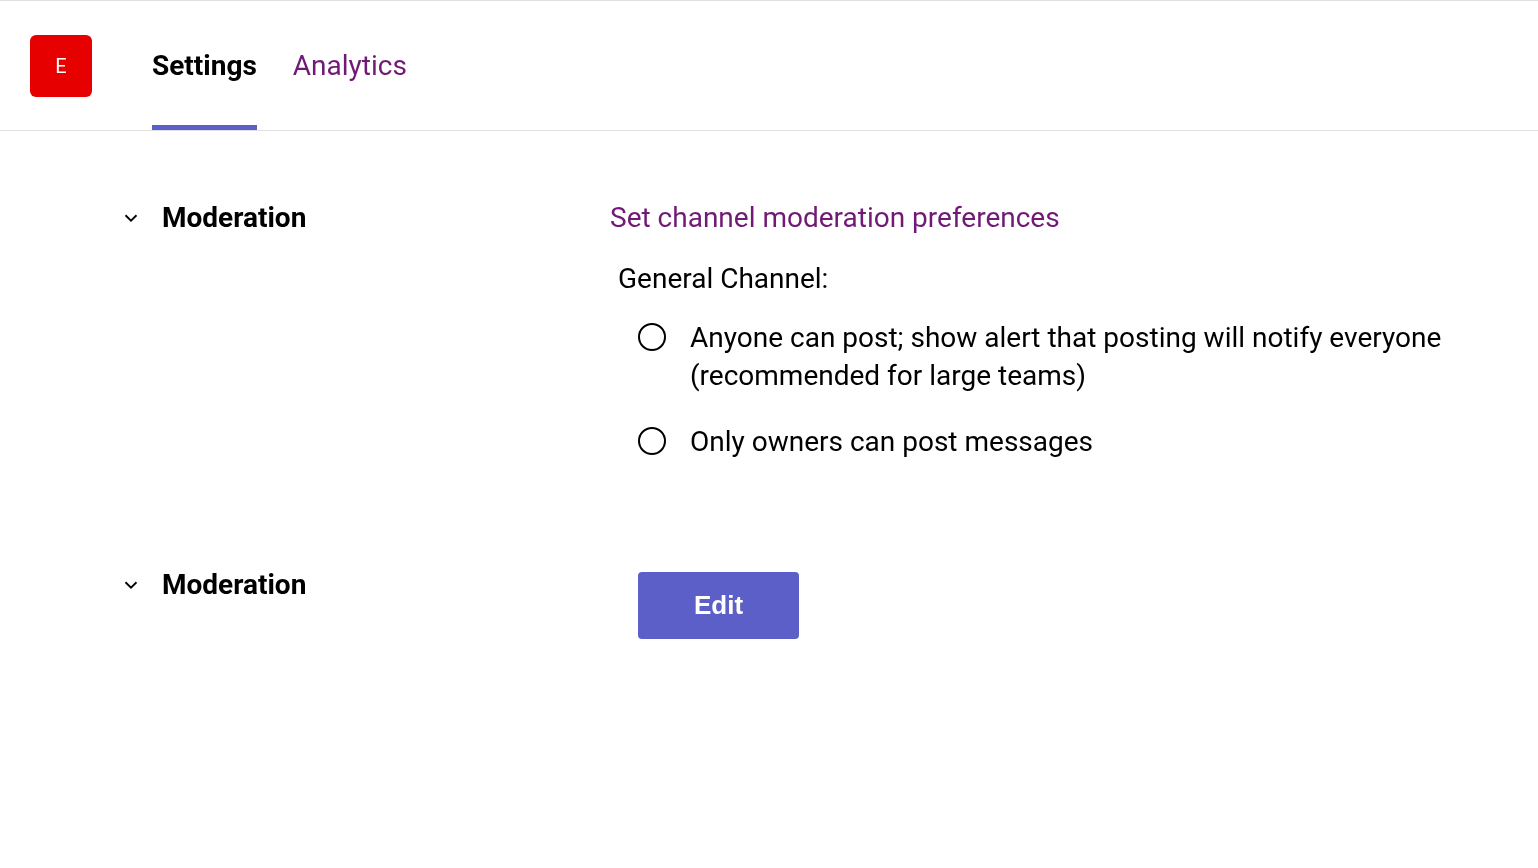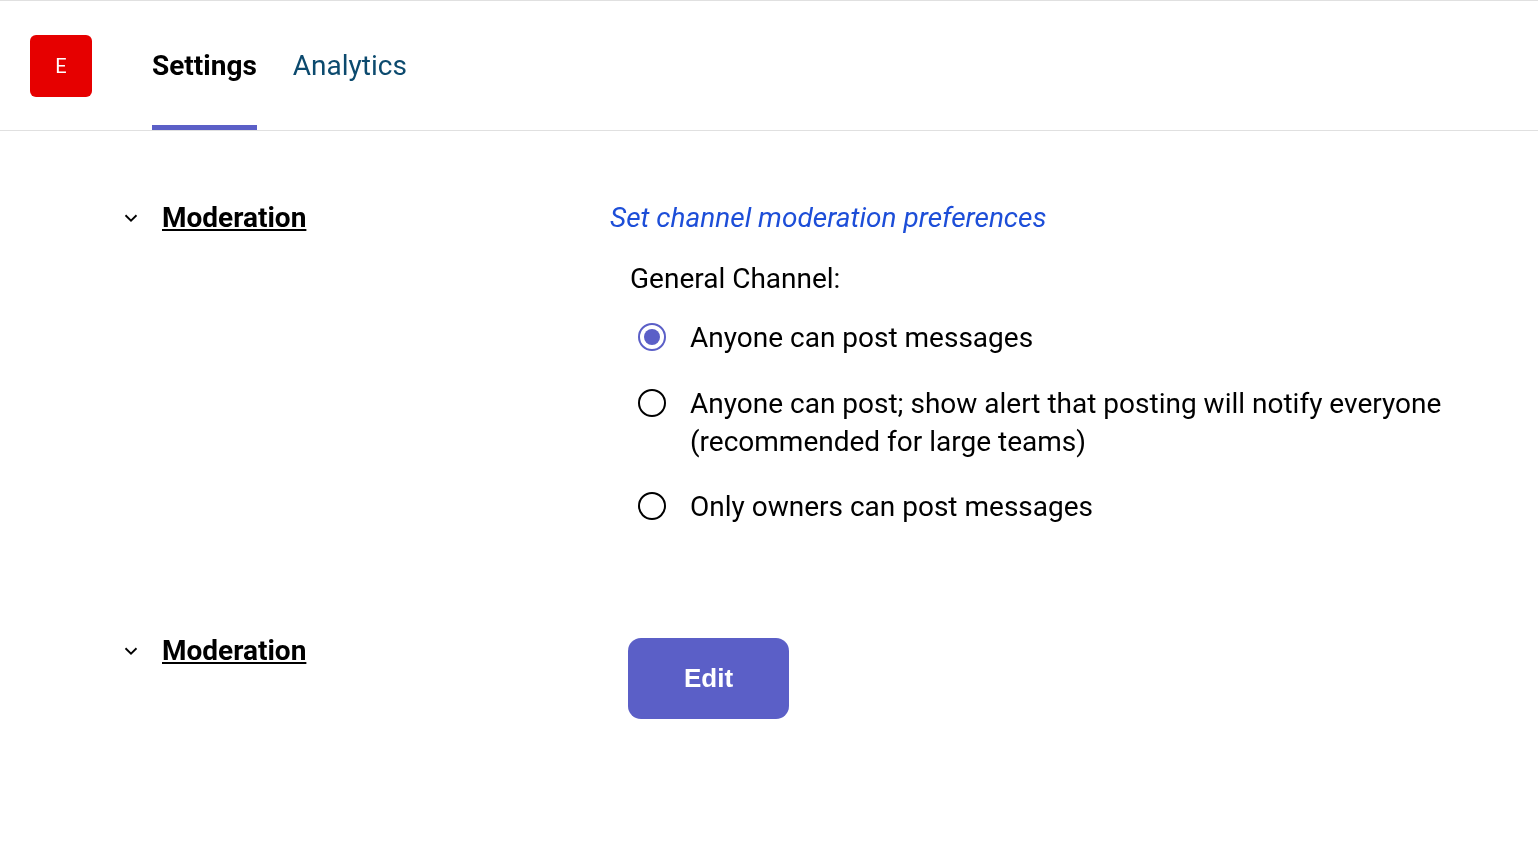--- a/index.html
+++ b/index.html
@@ -35,21 +35,21 @@
     }
     .tabs {
       display: flex;
       gap: 36px;
       align-items: center;
       height: 100%;
       margin-left: 24px;
     }
     .tab {
       font-size: 28px;
-      color: #0c4a6e;
+      color: #701a75;
       cursor: pointer;
       position: relative;
       padding: 30px 0;
     }
     .tab.active {
       font-weight: 700;
       color: #000;
     }
     .tab.active::after {
       content: "";
@@ -66,47 +66,45 @@
     .section {
       display: flex;
       margin-bottom: 80px;
     }
     .section-left {
       display: flex;
       align-items: flex-start;
       gap: 20px;
       width: 490px;
       flex-shrink: 0;
-      text-decoration: underline;
     }
     .chevron {
       width: 22px;
       height: 22px;
       margin-top: 6px;
       flex-shrink: 0;
     }
     .section-title {
       font-size: 28px;
       font-weight: 700;
       color: #000;
     }
     .section-right {
       flex: 1;
     }
     .section-desc {
       font-size: 28px;
-      color: #1d4ed8;
+      color: #701a75;
       margin-bottom: 28px;
-      font-style: italic;
     }
     .subsection-label {
       font-size: 28px;
       color: #000;
       margin-bottom: 24px;
-      margin-left: 20px;
+      margin-left: 8px;
     }
     .radio-group {
       margin-left: 28px;
     }
     .radio-option {
       display: flex;
       align-items: flex-start;
       gap: 24px;
       margin-bottom: 28px;
       cursor: pointer;
@@ -138,25 +136,25 @@
       font-size: 28px;
       color: #000;
       line-height: 1.35;
     }
     .edit-button {
       display: inline-block;
       background: #5b5fc7;
       color: #fff;
       font-size: 26px;
       font-weight: 600;
-      padding: 25px 56px;
+      padding: 18px 56px;
       border: none;
-      border-radius: 13px;
+      border-radius: 4px;
       cursor: pointer;
-      margin-left: 18px;
+      margin-left: 28px;
       margin-top: 4px;
     }
   </style>
 </head>
 <body>
 
 <div class="header">
   <div class="team-avatar">E</div>
   <div class="tabs">
     <div class="tab active">Settings</div>
@@ -170,24 +168,20 @@
     <div class="section-left">
       <svg class="chevron" viewBox="0 0 24 24" fill="none" stroke="#000" stroke-width="2">
         <polyline points="6 9 12 15 18 9"></polyline>
       </svg>
       <div class="section-title">Moderation</div>
     </div>
     <div class="section-right">
       <div class="section-desc">Set channel moderation preferences</div>
       <div class="subsection-label">General Channel:</div>
       <div class="radio-group">
-        <div class="radio-option">
-          <div class="radio-circle checked"></div>
-          <div class="radio-label">Anyone can post messages</div>
-        </div>
         <div class="radio-option">
           <div class="radio-circle"></div>
           <div class="radio-label">Anyone can post; show alert that posting will notify everyone (recommended for large teams)</div>
         </div>
         <div class="radio-option">
           <div class="radio-circle"></div>
           <div class="radio-label">Only owners can post messages</div>
         </div>
       </div>
     </div>

